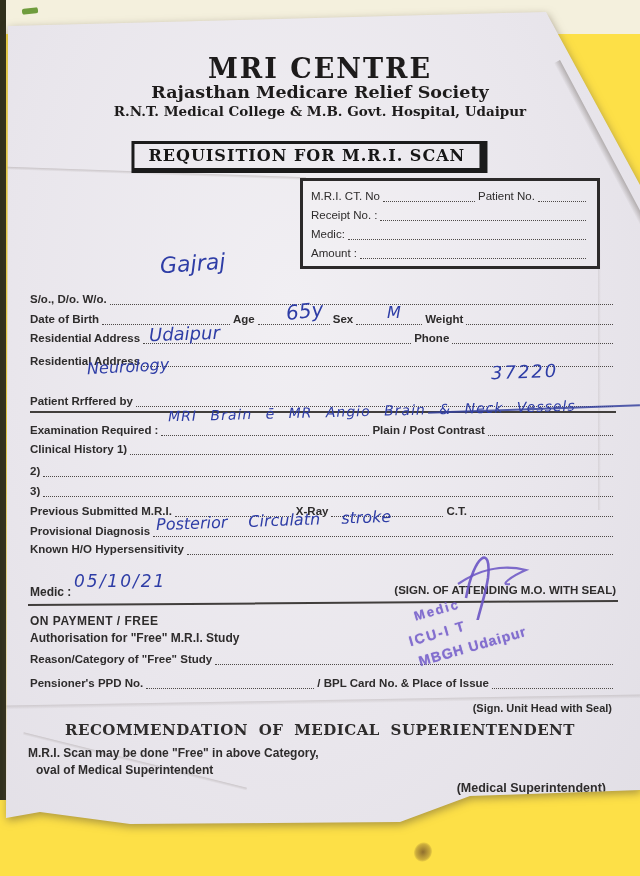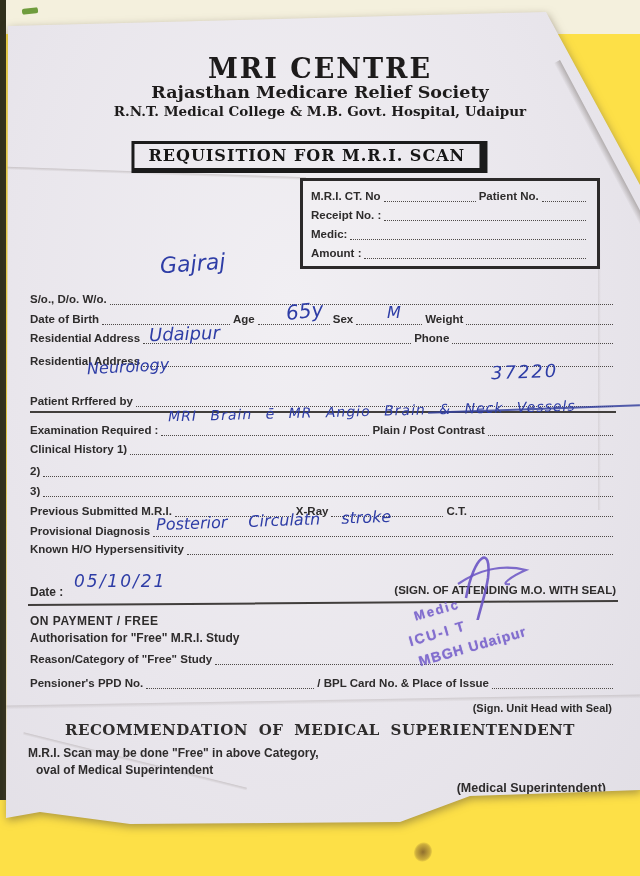--- a/index.html
+++ b/index.html
@@ -33,21 +33,21 @@
   .h-sub{top:82px;font-size:17.5px;}
   .h-inst{top:103px;font-size:13.5px;}
   .h-ph{top:119px;font-size:13.5px;}
   .reqbox{position:absolute;left:50%;top:141px;transform:translateX(-53%);
        font-family:"DejaVu Serif",serif;font-weight:700;font-size:16px;letter-spacing:1px;
        padding:2px 14px 3px;color:#161616;border:3px solid #1b1b1b;border-right-width:8px;
        border-bottom-width:5px;white-space:nowrap;}
 
   .infobox{position:absolute;left:300px;top:178px;width:278px;border:3px solid #2c2a2a;
        padding:6px 8px 7px;display:flex;flex-direction:column;gap:4px;background:rgba(255,255,255,.12);}
-  .irow{display:flex;align-items:flex-end;font-weight:700;font-size:11.5px;height:15px;white-space:nowrap;}
+  .irow{display:flex;align-items:flex-end;font-weight:400;font-size:11.5px;height:15px;white-space:nowrap;}
 
   .row{position:absolute;left:30px;width:586px;display:flex;align-items:flex-end;
        font-weight:700;font-size:11.5px;color:#2e2c2c;height:15px;white-space:nowrap;}
   .lbl{flex:0 0 auto;}
   .d{border-bottom:1.7px dotted #4e4a48;height:3px;flex:1 1 auto;margin:0 3px;}
   .solidline{position:absolute;height:2px;background:#413e3c;}
   .txt{position:absolute;font-weight:700;color:#2e2c2c;white-space:nowrap;}
 
   .hw{position:absolute;color:#2e3da6;font-family:"DejaVu Sans",sans-serif;font-style:italic;
       white-space:nowrap;pointer-events:none;}
@@ -164,21 +164,21 @@
     </div>
     <div class="row" style="top:522px">
       <span class="lbl">Provisional Diagnosis</span>
       <span class="d"></span>
     </div>
     <div class="row" style="top:540px">
       <span class="lbl">Known H/O Hypersensitivity</span>
       <span class="d"></span>
     </div>
 
-    <div class="txt" style="left:30px;top:585px;font-size:12px">Date :</div>
+    <div class="txt" style="left:30px;top:585px;font-size:12px">Medic :</div>
     <div class="txt" style="right:24px;top:584px;font-size:11.5px">(SIGN. OF ATTENDING M.O. WITH SEAL)</div>
     <div class="solidline" style="left:28px;top:602px;width:590px;transform:rotate(-0.4deg)"></div>
 
     <div class="txt" style="left:30px;top:614px;font-size:12px;letter-spacing:.5px">ON PAYMENT / FREE</div>
     <div class="txt" style="left:30px;top:631px;font-size:12px">Authorisation for "Free" M.R.I. Study</div>
     <div class="row" style="top:650px">
       <span class="lbl">Reason/Category of "Free" Study</span>
       <span class="d"></span>
     </div>
     <div class="row" style="top:674px">

